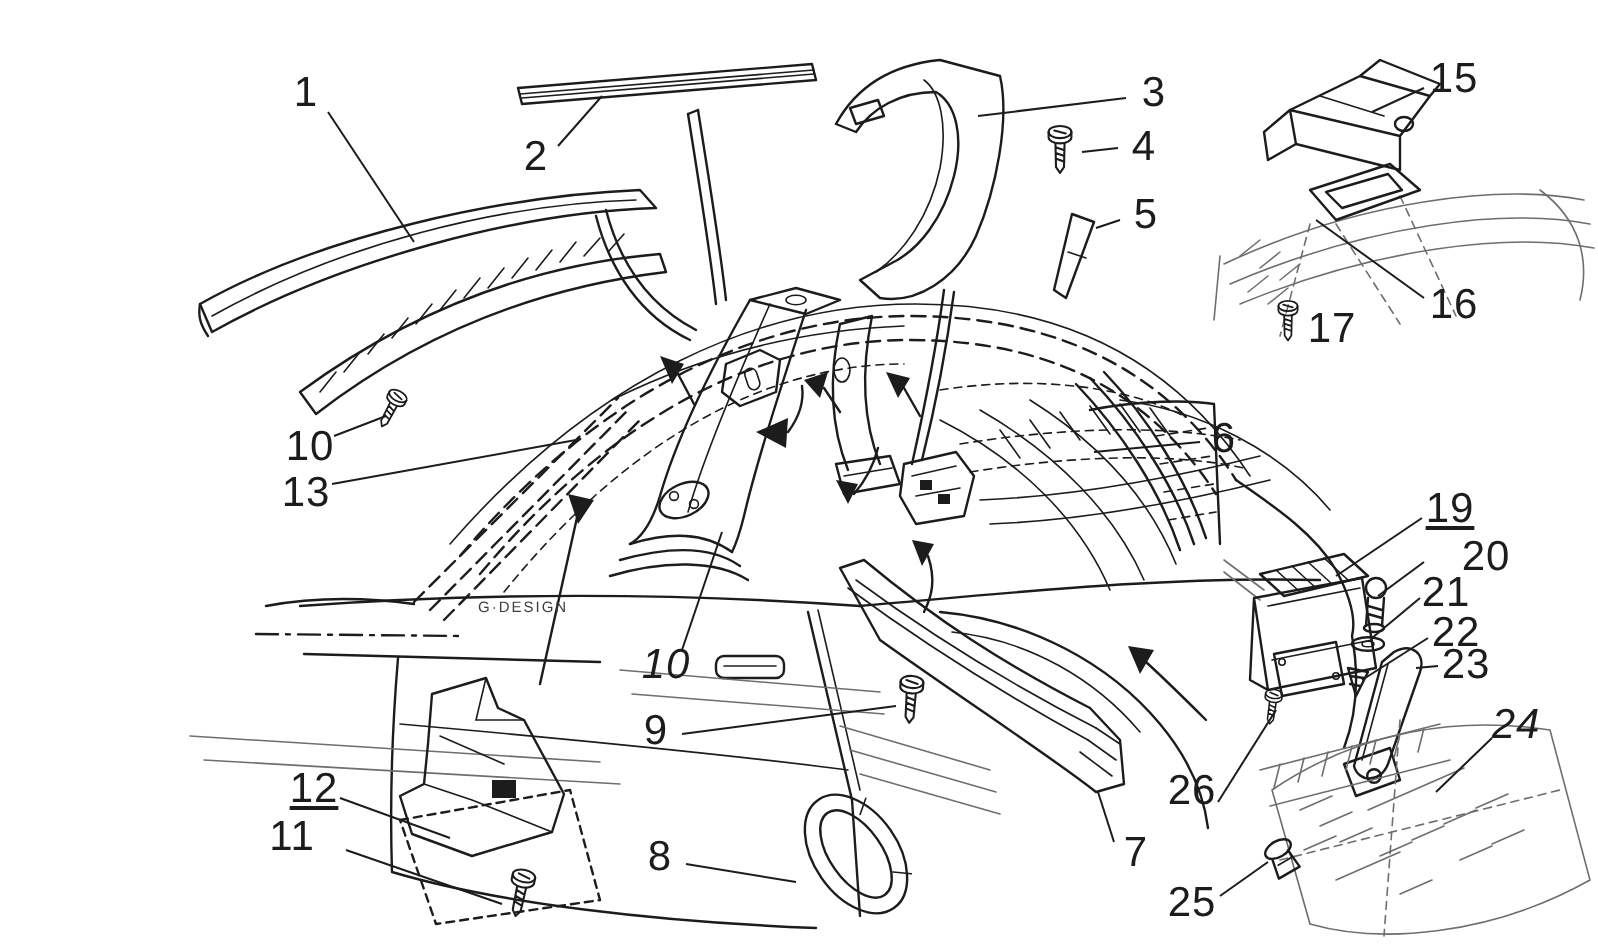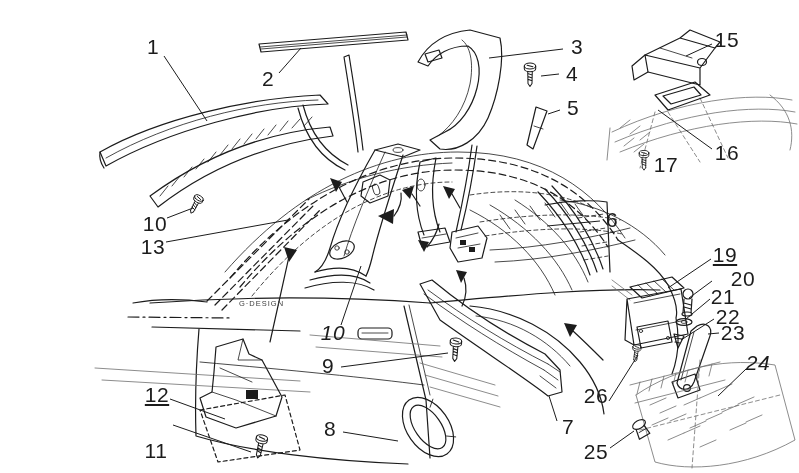--- a/index.html
+++ b/index.html
@@ -281,21 +281,21 @@
       <div class="callout" style="left: 153px; top: 47px;">1</div>
       <div class="callout" style="left: 268px; top: 79px;">2</div>
       <div class="callout" style="left: 577px; top: 47px;">3</div>
       <div class="callout" style="left: 572px; top: 74px;">4</div>
       <div class="callout" style="left: 573px; top: 108px;">5</div>
       <div class="callout" style="left: 612px; top: 220px;">6</div>
       <div class="callout" style="left: 568px; top: 427px;">7</div>
       <div class="callout" style="left: 330px; top: 429px;">8</div>
       <div class="callout" style="left: 328px; top: 366px;">9</div>
       <div class="callout" style="left: 333px; top: 333px; font-style: italic;">10</div>
-      <div class="callout" style="left: 156px; top: 419px; margin-top: 32px;">11</div>
+      <div class="callout" style="left: 146px; top: 419px;">11</div>
       <div class="callout" style="left: 157px; top: 395px; text-decoration: underline;">12</div>
       <div class="callout" style="left: 153px; top: 247px;">13</div>
       <div class="callout" style="left: 155px; top: 224px;">10</div>
       <div class="callout" style="left: 727px; top: 40px;">15</div>
       <div class="callout" style="left: 727px; top: 153px;">16</div>
       <div class="callout" style="left: 666px; top: 165px;">17</div>
       <div class="callout" style="left: 725px; top: 255px; text-decoration: underline;">19</div>
       <div class="callout" style="left: 725px; top: 279px; margin-left: 18px;">20</div>
       <div class="callout" style="left: 723px; top: 297px;">21</div>
       <div class="callout" style="left: 728px; top: 317px;">22</div>

